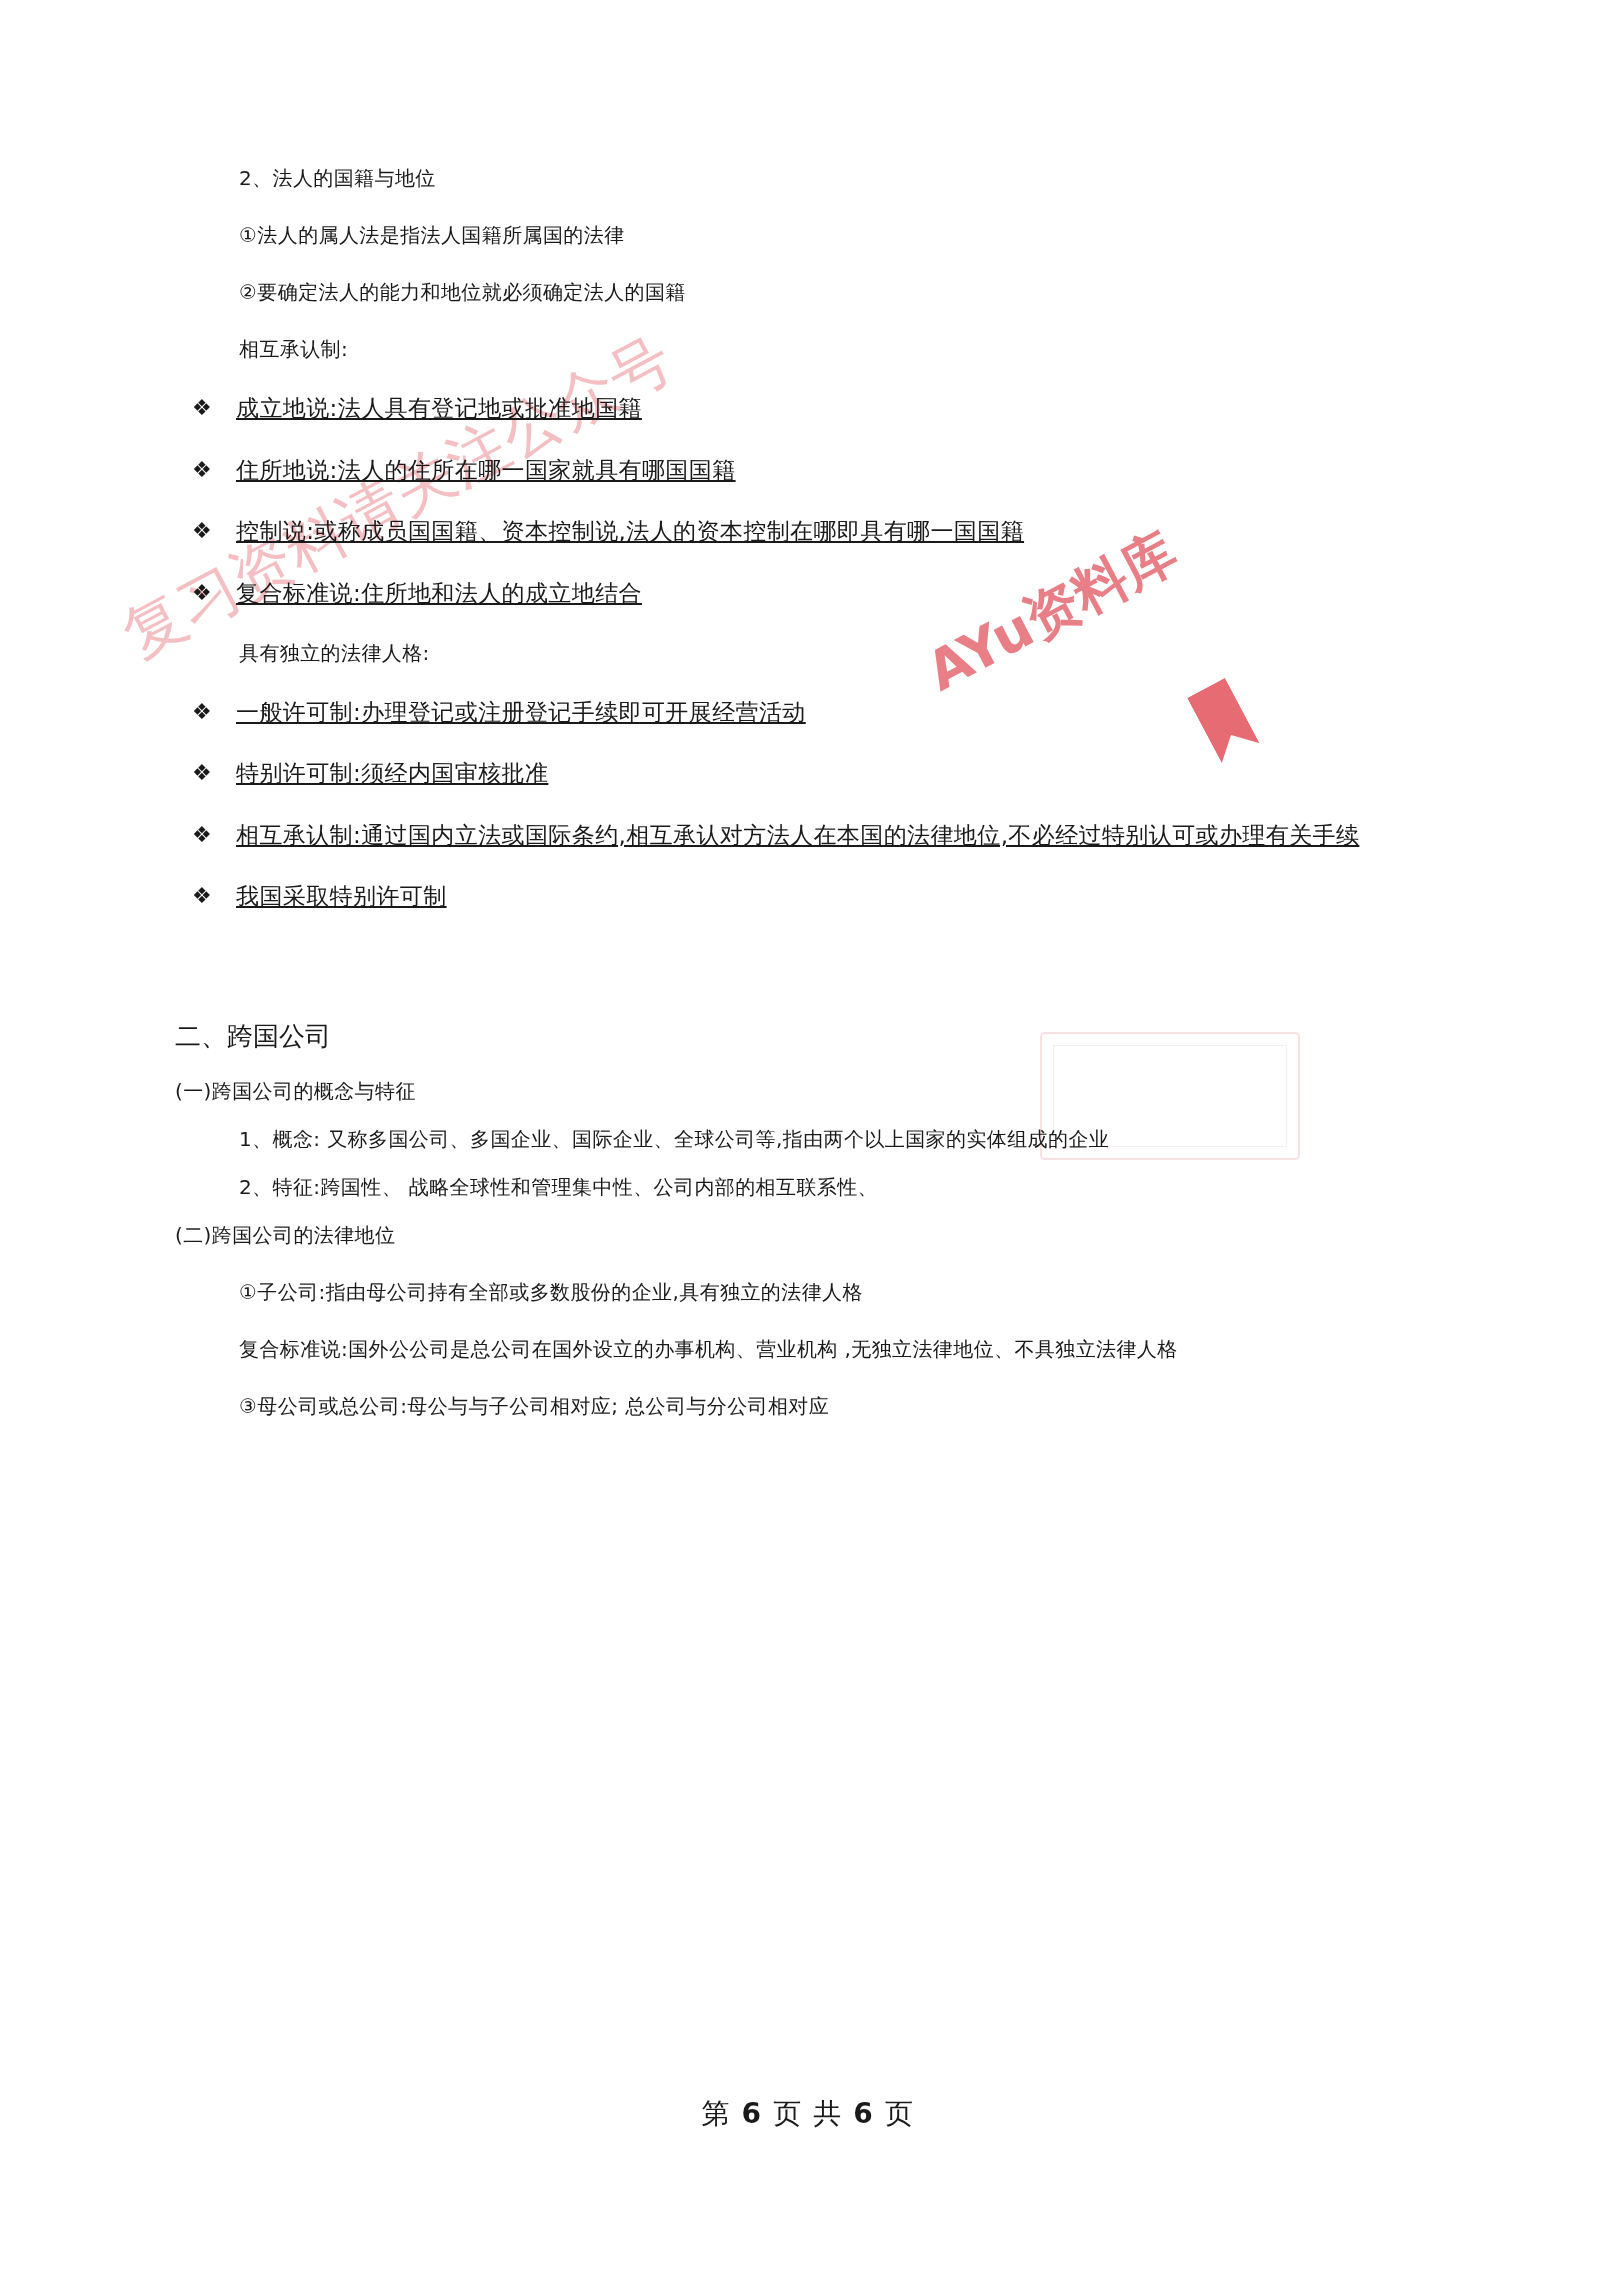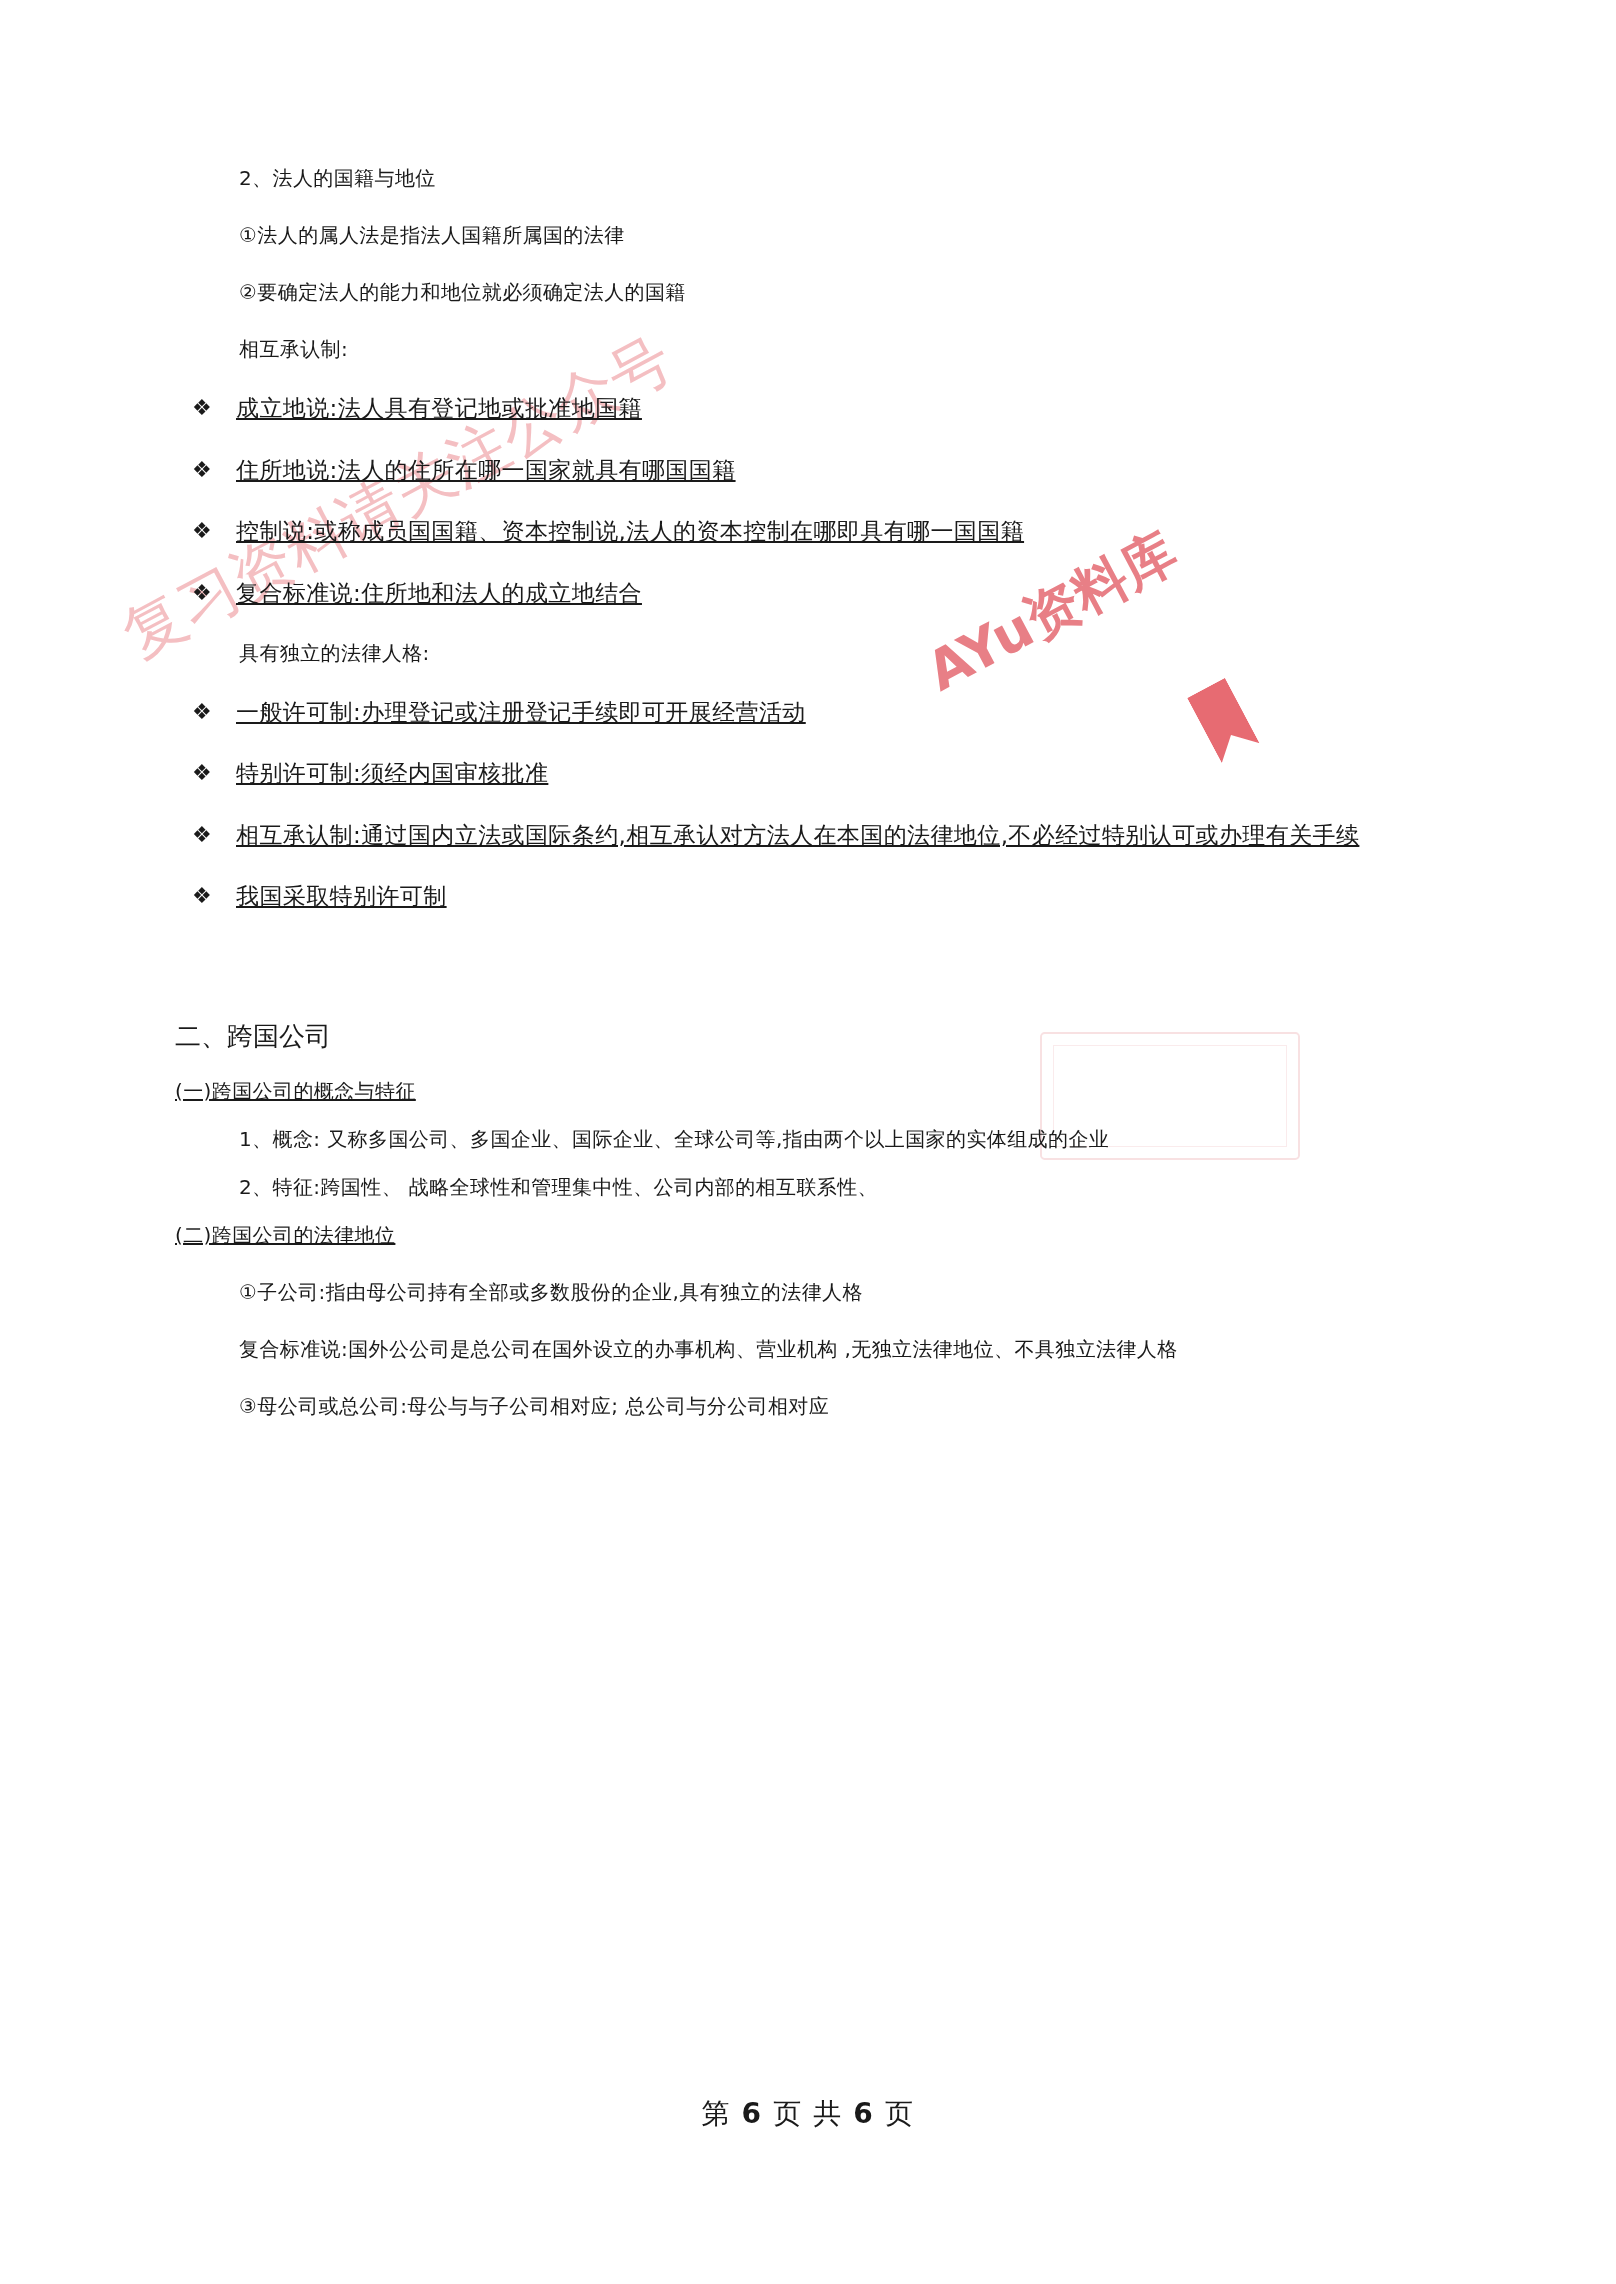--- a/index.html
+++ b/index.html
@@ -30,21 +30,20 @@
     letter-spacing: 0.4px;
     color: #1a1a1a;
     margin: 0 0 26px 0;
     white-space: pre-wrap;
   }
   .indent1 {
     padding-left: 64px;
   }
   .indent0 {
     padding-left: 0;
-    text-decoration: underline;
   }
   .bullet-row {
     display: flex;
     align-items: flex-start;
     margin: 0 0 26px 0;
   }
   .bullet-mark {
     width: 61px;
     flex: 0 0 61px;
     font-size: 22px;

